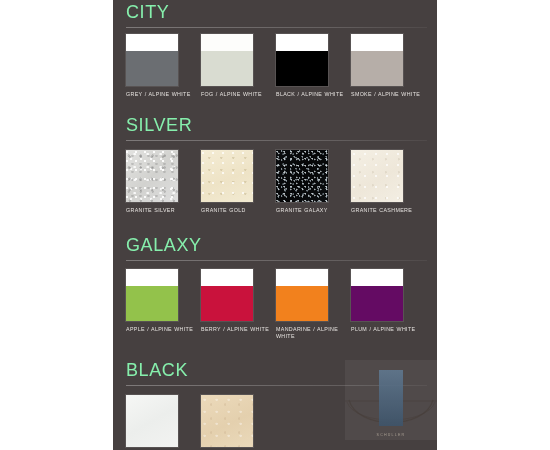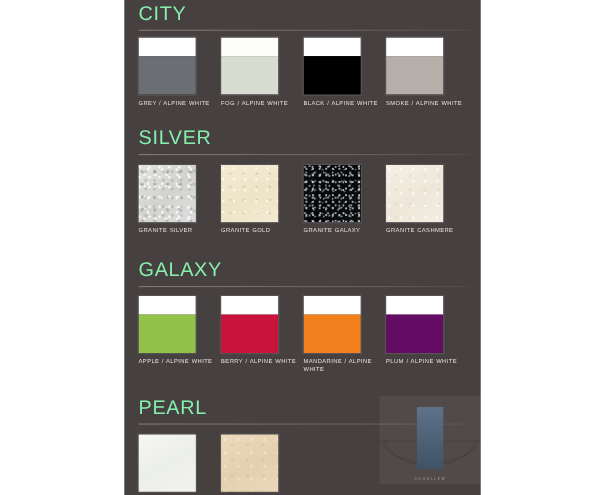--- a/index.html
+++ b/index.html
@@ -289,21 +289,21 @@
             <div class="top" style="background:#ffffff"></div>
             <div class="bot" style="background:#640b63"></div>
           </div>
           <div class="caption">PLUM / ALPINE WHITE</div>
         </div>
       </div>
     </div>
 
     <div class="section" style="padding-top:20px;">
       <div class="section-head">
-        <div class="section-title">PEARL</div>
+        <div class="section-title">BLACK</div>
         <div class="rule"></div>
       </div>
       <div class="swatch-row" style="padding-top:7px;">
         <div class="swatch-cell">
           <div class="tile solid">
             <div class="fill tex-snow"></div>
           </div>
 
         </div>
         <div class="swatch-cell">

